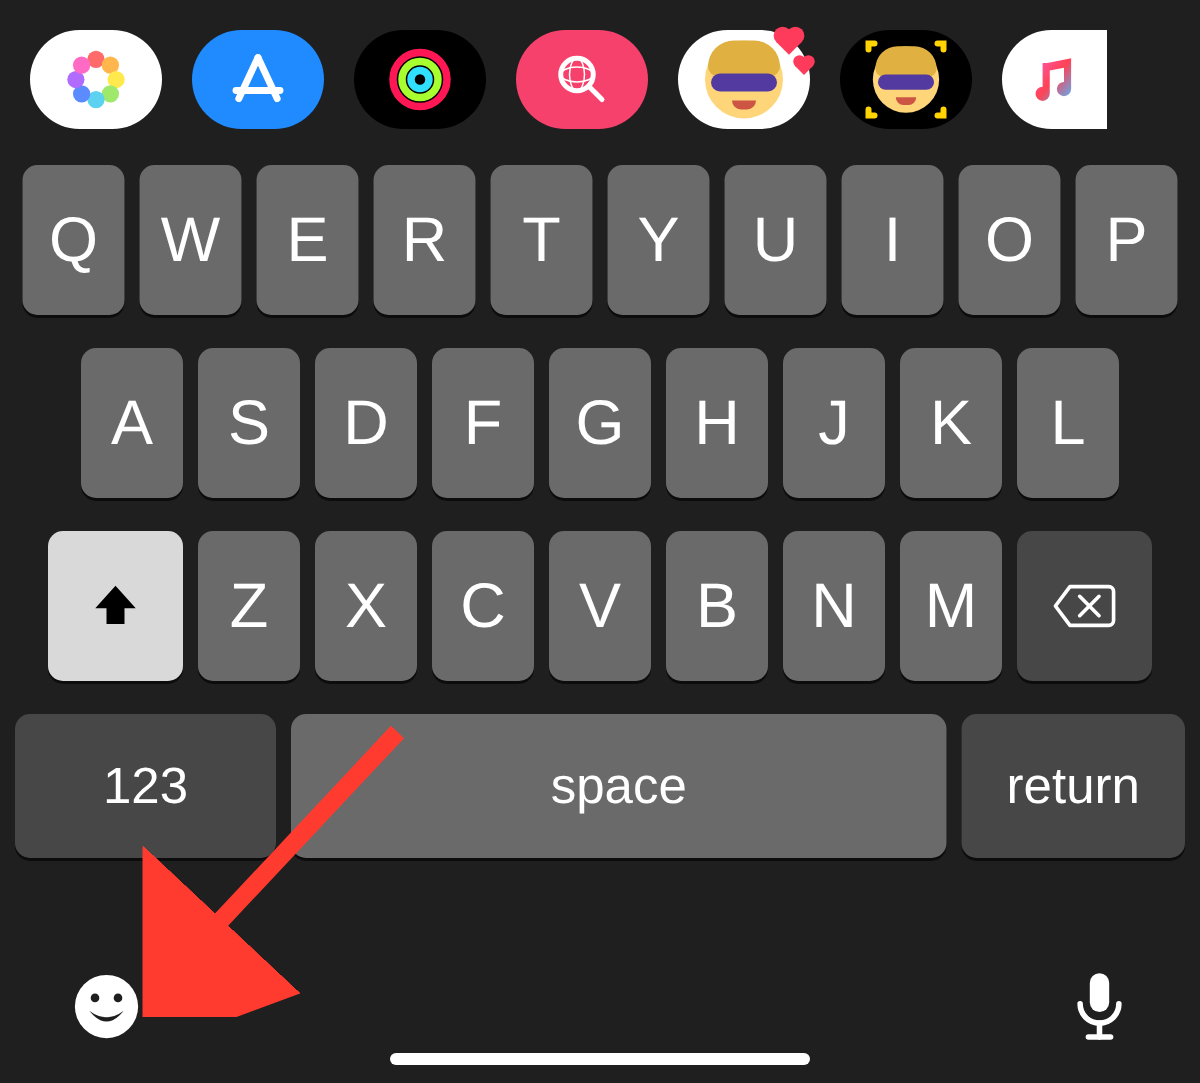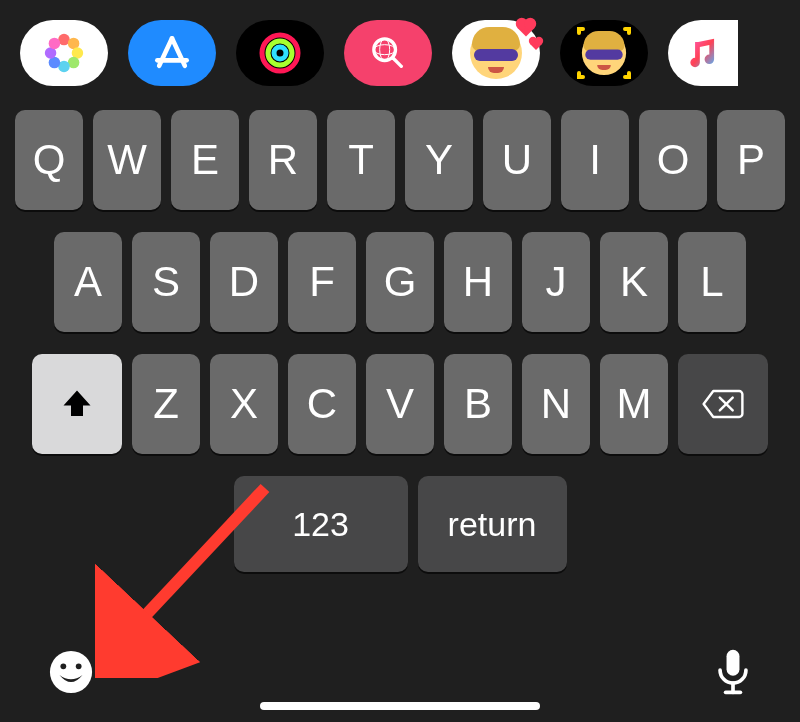--- a/index.html
+++ b/index.html
@@ -243,20 +243,21 @@
       <svg width="42" height="34" viewBox="0 0 52 40">
         <path d="M14 4 H46 A4 4 0 0 1 50 8 V32 A4 4 0 0 1 46 36 H14 L2 20 Z" fill="none" stroke="#fff" stroke-width="3" stroke-linejoin="round"></path>
         <line x1="22" y1="12" x2="38" y2="28" stroke="#fff" stroke-width="3" stroke-linecap="round"></line>
         <line x1="38" y1="12" x2="22" y2="28" stroke="#fff" stroke-width="3" stroke-linecap="round"></line>
       </svg>
     </div>
   </div>
 
   <div class="row row-bottom">
     <div class="key special-key key-123">123</div>
+    <div class="key            key-space">space</div>
     <div class="key special-key key-return">return</div>
   </div>
 </div>
 
 <div class="bottom-bar">
   <div>
     <svg width="46" height="46" viewBox="0 0 48 48">
       <circle cx="24" cy="24" r="22" fill="#fff"></circle>
       <circle cx="16" cy="18" r="3" fill="#1f1f1f"></circle>
       <circle cx="32" cy="18" r="3" fill="#1f1f1f"></circle>

